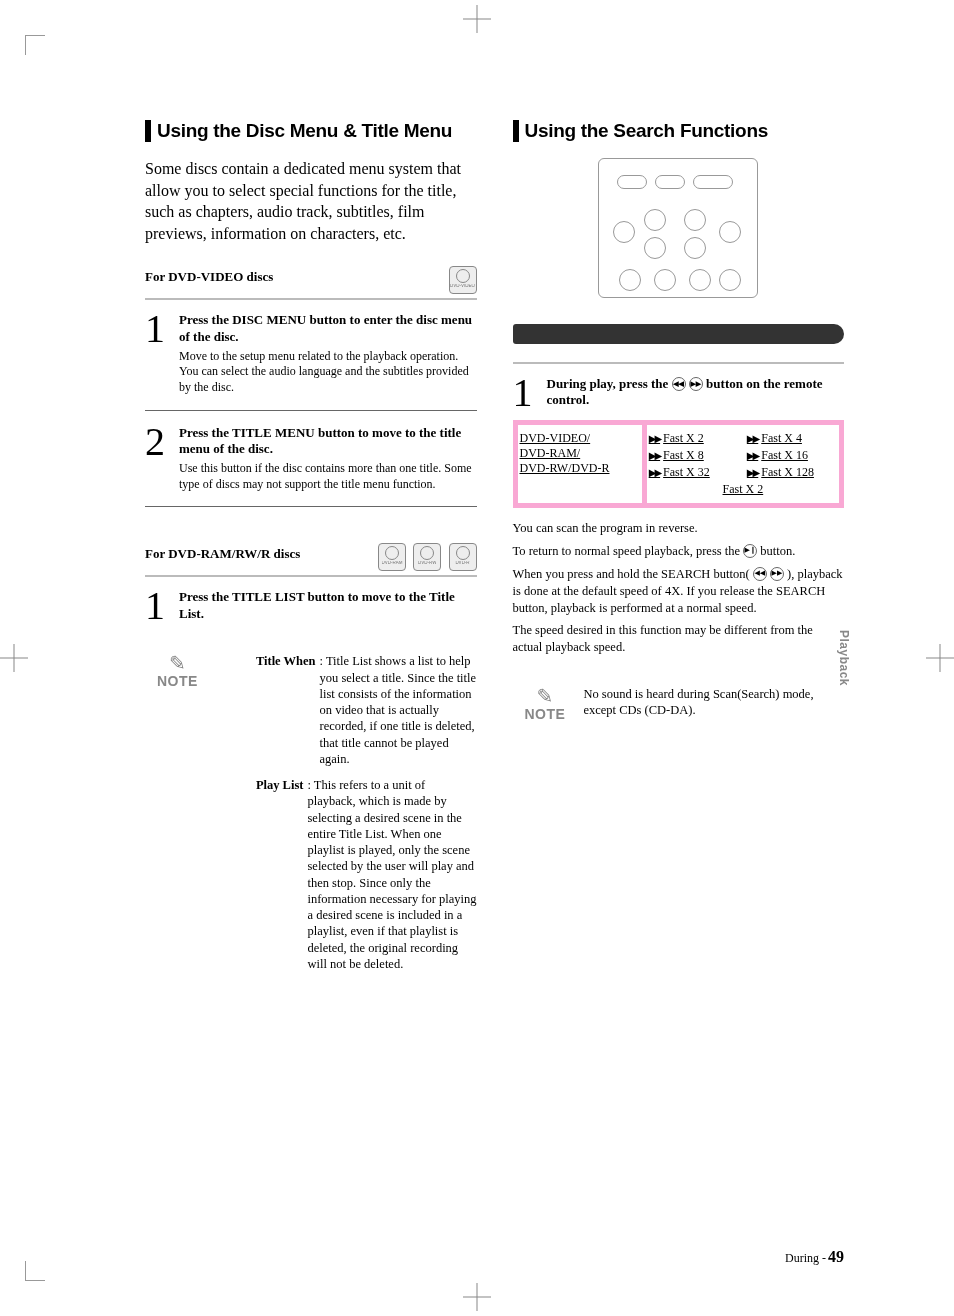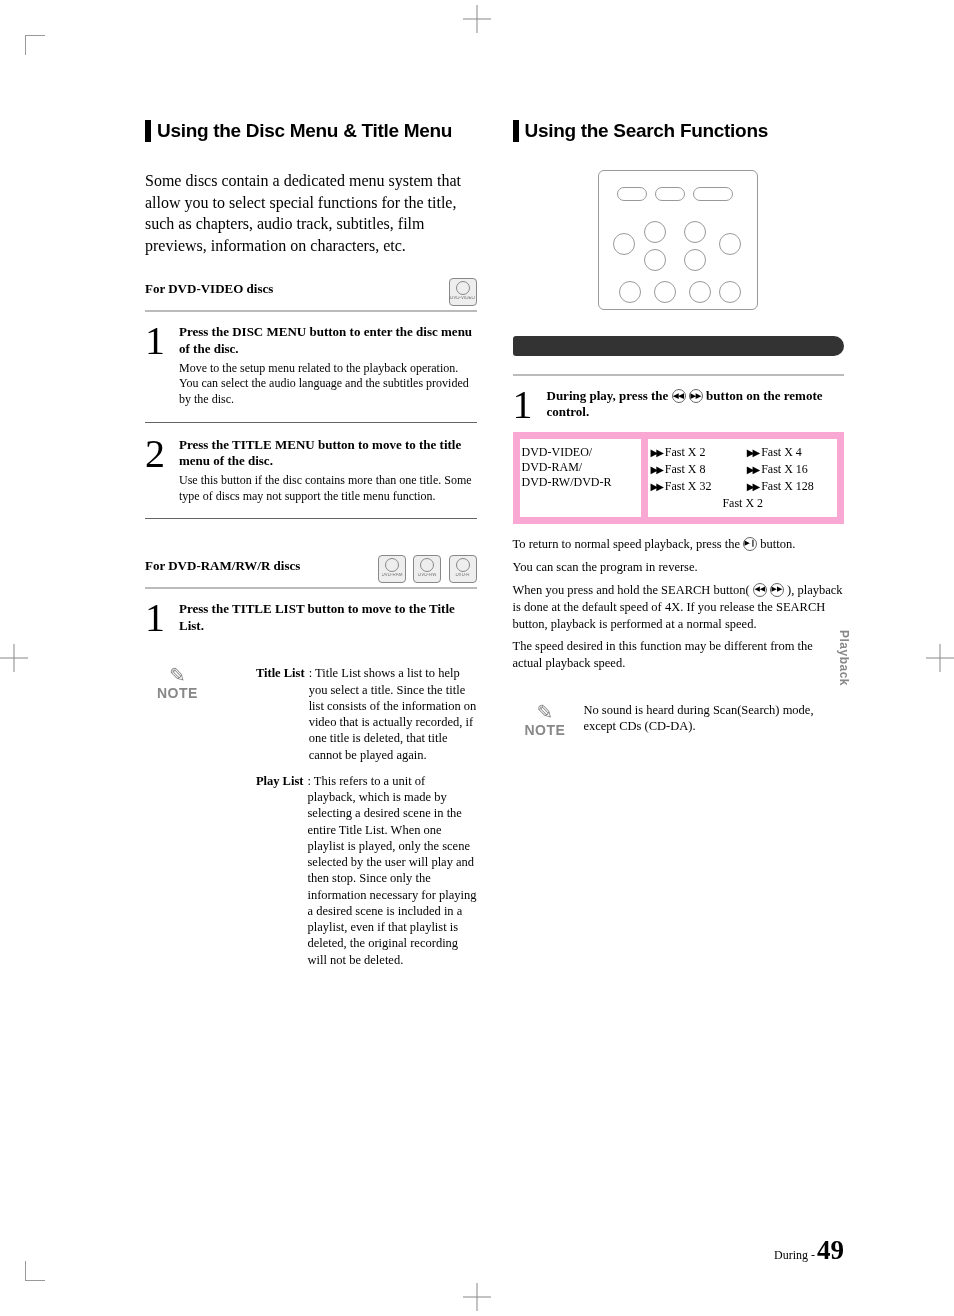--- a/index.html
+++ b/index.html
@@ -10,21 +10,21 @@
 .cross { position:absolute; width:28px; height:28px; }
 .cross:before,.cross:after { content:""; position:absolute; background:#888; }
 .cross:before { top:50%; left:0; width:100%; height:1px; transform:translateY(-50%); }
 .cross:after { left:50%; top:0; height:100%; width:1px; transform:translateX(-50%); }
 .cross-top { top:5px; left:50%; transform:translateX(-50%); }
 .cross-bot { bottom:5px; left:50%; transform:translateX(-50%); }
 .cross-left { top:50%; left:0; transform:translateY(-50%); }
 .cross-right { top:50%; right:0; transform:translateY(-50%); }
 .cols { display:flex; gap:36px; }
 .col { flex:1; min-width:0; }
-.sectitle { font-family:Arial,Helvetica,sans-serif; font-weight:900; font-size:19px; letter-spacing:-0.3px; margin-bottom:28px; display:flex; align-items:flex-end; }
+.sectitle { font-family:Arial,Helvetica,sans-serif; font-weight:900; font-size:19px; letter-spacing:-0.3px; margin-bottom:16px; display:flex; align-items:flex-end; }
 .sectitle .bar { display:inline-block; width:6px; height:22px; background:#000; margin-right:6px; }
 .intro { font-size:16px; line-height:1.35; margin-bottom:22px; }
 .subhead { font-weight:bold; font-size:13px; margin-bottom:6px; }
 .subrow { display:flex; align-items:center; justify-content:space-between; }
 .thinrule { height:2px; background:#bbb; margin:4px 0 12px; }
 .step { display:flex; margin-bottom:10px; }
 .stepno { font-family:"Times New Roman",serif; font-size:40px; font-weight:normal; line-height:0.85; width:34px; flex-shrink:0; }
 .stepbody { flex:1; }
 .stepinstr { font-weight:bold; font-size:13px; line-height:1.25; }
 .stepdesc { font-size:12px; line-height:1.3; margin-top:4px; }
@@ -38,27 +38,27 @@
 .noteicon .ntxt { font-size:14px; font-weight:bold; letter-spacing:0.5px; }
 .notebody { flex:1; font-size:12.5px; line-height:1.3; }
 .dl { display:flex; margin-bottom:10px; }
 .dl .term { white-space:nowrap; }
 .dl .def { margin-left:4px; }
 .remotepic { width:160px; height:140px; border:1px solid #999; border-radius:6px; margin:0 auto 26px; position:relative; overflow:hidden; }
 .remotepic .p { position:absolute; border:1px solid #999; border-radius:10px; }
 .remotepic .b { position:absolute; border:1px solid #999; border-radius:50%; width:22px; height:22px; }
 .darkbar { height:20px; background:#333; border-radius:3px 10px 10px 3px; margin-bottom:18px; }
 table.speeds { width:100%; border-collapse:collapse; margin:8px 0 12px; font-size:12px; }
-table.speeds td { border:7px solid #f9a8d4; padding:6px 2px; vertical-align:top; }
+table.speeds td { border:5px solid #f9a8d4; padding:6px 2px; vertical-align:top;text-decoration:underline; }
 .ff { font-family:sans-serif; font-size:10px; letter-spacing:-2px; margin-right:3px; }
 .cbtn { display:inline-flex; width:14px; height:14px; border:1px solid #666; border-radius:50%; align-items:center; justify-content:center; font-size:7px; vertical-align:text-bottom; }
 .desc { font-size:12.5px; line-height:1.35; margin:6px 0; }
 .pagefoot { position:absolute; right:110px; bottom:50px; font-size:12px; }
 .pagefoot .lang { margin-right:2px; }
-.pagefoot .pg { font-size:27px; font-weight:bold; }
+.pagefoot .pg { font-size:16px; font-weight:bold; }
 .sidetab { position:absolute; right:82px; top:50%; transform:translateY(-50%) rotate(90deg); transform-origin:center; font-family:Arial,sans-serif; font-weight:bold; font-size:12px; color:#888; letter-spacing:0.5px; }
 </style>
 </head>
 <body>
 
 <div class="page">
   <div class="crop-tl"></div>
   <div class="crop-bl"></div>
   <div class="cross cross-top"></div>
   <div class="cross cross-bot"></div>
@@ -134,21 +134,21 @@
         </div>
       </div>
 
       <div class="notebox">
         <div class="noteicon">
           <div class="ic">✎</div>
           <div class="ntxt">NOTE</div>
         </div>
         <div class="notebody" style="padding-left:40px">
           <div class="dl">
-            <div class="term"><b>Title List</b></div>
+            <div class="term"><b>Title When</b></div>
             <div class="def">: Title List shows a list to help you select a title. Since the title list consists of the information on video that is actually recorded, if one title is deleted, that title cannot be played again.</div>
           </div>
           <div class="dl">
             <div class="term"><b>Play List</b></div>
             <div class="def">: This refers to a unit of playback, which is made by selecting a desired scene in the entire Title List. When one playlist is played, only the scene selected by the user will play and then stop. Since only the information necessary for playing a desired scene is included in a playlist, even if that playlist is deleted, the original recording will not be deleted.</div>
           </div>
         </div>
       </div>
     </div>
 
@@ -203,24 +203,24 @@
               <span><span class="ff">▶▶</span><span>Fast X 16</span></span>
               <span><span class="ff">▶▶</span><span>Fast X 32</span></span>
               <span><span class="ff">▶▶</span><span>Fast X 128</span></span>
             </div>
             <div style="text-align:center;margin-top:2px">Fast X 2</div>
           </td>
         </tr>
       </tbody>
         </table>
 
+      <p class="desc">You can scan the program in reverse.</p>
       <p class="desc">
         <span>To return to normal speed playback, press the </span><span class="cbtn">▶❙</span><span> button.</span>
       </p>
-      <p class="desc">You can scan the program in reverse.</p>
       <p class="desc">
         <span>When you press and hold the SEARCH button( </span><span class="cbtn">◀◀</span> <span class="cbtn">▶▶</span><span> ), playback is done at the default speed of 4X. If you release the SEARCH button, playback is performed at a normal speed.</span>
       </p>
       <p class="desc">The speed desired in this function may be different from the actual playback speed.</p>
 
       <div class="notebox">
         <div class="noteicon">
           <div class="ic">✎</div>
           <div class="ntxt">NOTE</div>
         </div>

